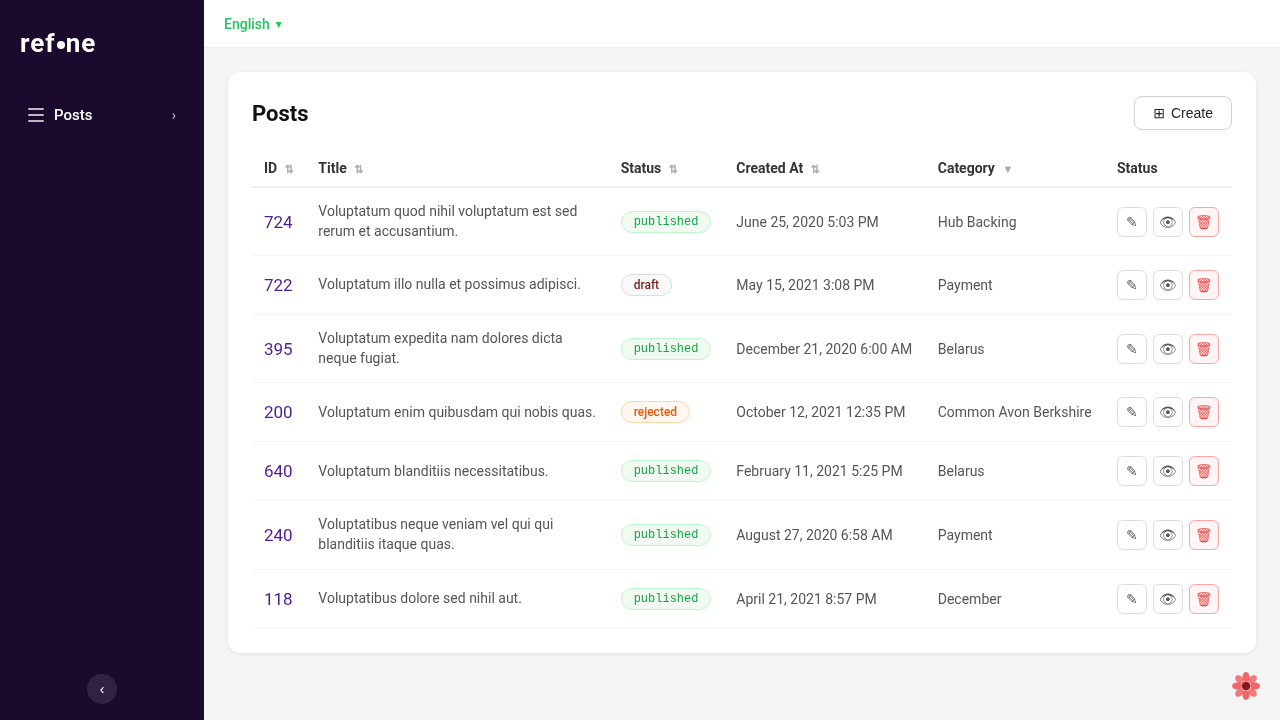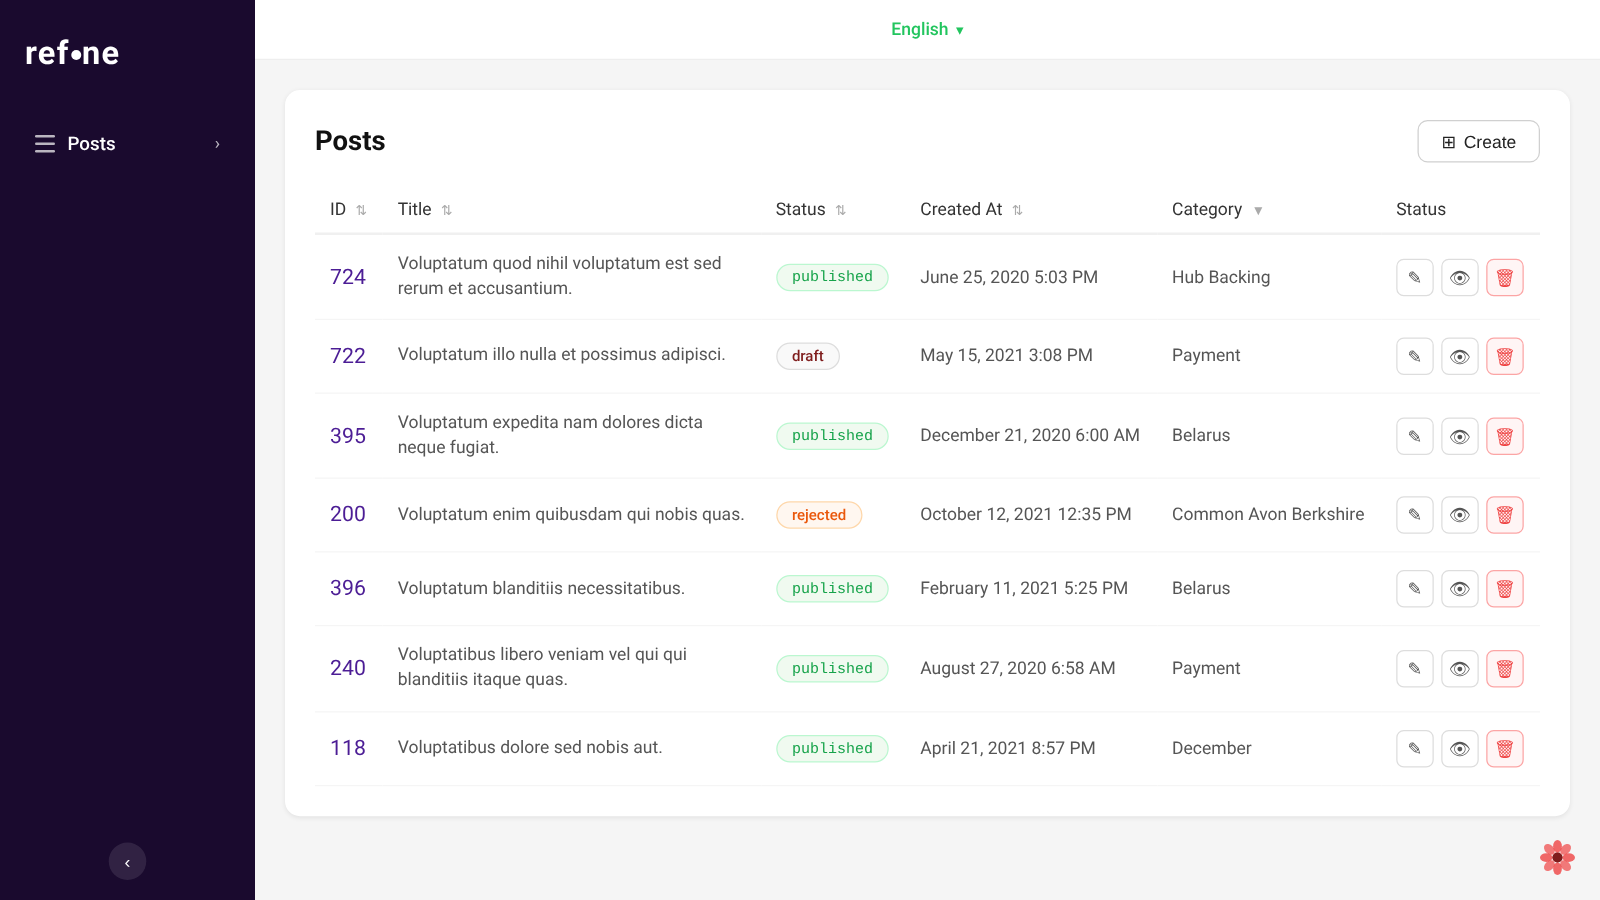--- a/index.html
+++ b/index.html
@@ -91,21 +91,21 @@
       height: 100%;
       overflow: hidden;
     }
 
     
     .top-bar {
       height: 48px;
       background: white;
       display: flex;
       align-items: center;
-      justify-content: center;
+      justify-content: flex-start;
       padding: 0 20px;
       border-bottom: 1px solid #eee;
     }
     .lang-selector {
       display: flex;
       align-items: center;
       gap: 6px;
       color: #22c55e;
       font-size: 14px;
       cursor: pointer;
@@ -159,21 +159,21 @@
       width: 100%;
       border-collapse: collapse;
       font-size: 14px;
     }
     thead tr {
       border-bottom: 2px solid #f0f0f0;
     }
     th {
       padding: 10px 12px;
       text-align: left;
-      font-weight: 400;
+      font-weight: 700;
       color: #333;
       white-space: nowrap;
     }
     th .sort-icon {
       display: inline-block;
       margin-left: 4px;
       color: #aaa;
       font-size: 11px;
     }
     th .filter-icon {
@@ -424,54 +424,54 @@
     <td class="category-cell">Common Avon Berkshire</td>
     <td>
       <div class="actions-cell">
         <button class="action-btn action-edit" title="Edit">✎</button>
         <button class="action-btn action-view" title="View">👁</button>
         <button class="action-btn action-delete" title="Delete">🗑</button>
       </div>
     </td>
   </tr>
             <tr>
-    <td class="id-cell">396</td>
+    <td class="id-cell">640</td>
     <td class="title-cell">Voluptatum blanditiis necessitatibus.</td>
     <td>
       <span class="badge badge-published">published</span>
     </td>
     <td class="date-cell">February 11, 2021 5:25 PM</td>
     <td class="category-cell">Belarus</td>
     <td>
       <div class="actions-cell">
         <button class="action-btn action-edit" title="Edit">✎</button>
         <button class="action-btn action-view" title="View">👁</button>
         <button class="action-btn action-delete" title="Delete">🗑</button>
       </div>
     </td>
   </tr>
             <tr>
     <td class="id-cell">240</td>
-    <td class="title-cell">Voluptatibus libero veniam vel qui qui blanditiis itaque quas.</td>
+    <td class="title-cell">Voluptatibus neque veniam vel qui qui blanditiis itaque quas.</td>
     <td>
       <span class="badge badge-published">published</span>
     </td>
     <td class="date-cell">August 27, 2020 6:58 AM</td>
     <td class="category-cell">Payment</td>
     <td>
       <div class="actions-cell">
         <button class="action-btn action-edit" title="Edit">✎</button>
         <button class="action-btn action-view" title="View">👁</button>
         <button class="action-btn action-delete" title="Delete">🗑</button>
       </div>
     </td>
   </tr>
             <tr>
     <td class="id-cell">118</td>
-    <td class="title-cell">Voluptatibus dolore sed nobis aut.</td>
+    <td class="title-cell">Voluptatibus dolore sed nihil aut.</td>
     <td>
       <span class="badge badge-published">published</span>
     </td>
     <td class="date-cell">April 21, 2021 8:57 PM</td>
     <td class="category-cell">December</td>
     <td>
       <div class="actions-cell">
         <button class="action-btn action-edit" title="Edit">✎</button>
         <button class="action-btn action-view" title="View">👁</button>
         <button class="action-btn action-delete" title="Delete">🗑</button>

